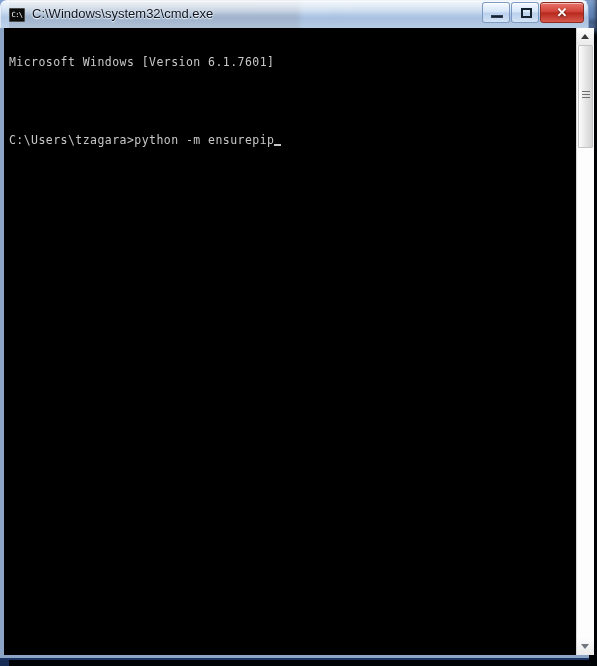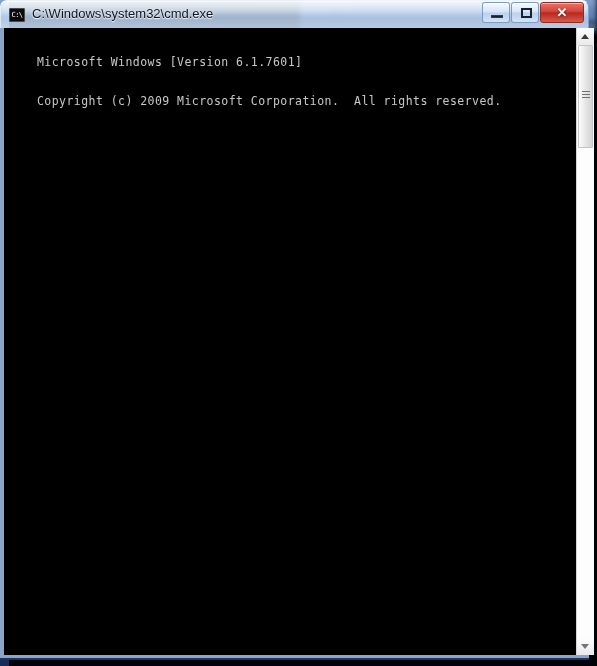--- a/index.html
+++ b/index.html
@@ -213,21 +213,20 @@
   #console-text {
     position: absolute;
     left: 5px; top: 2px;
     width: 560px;
     font-family: "DejaVu Sans Mono", "Liberation Mono", monospace;
     font-size: 11.5px;
     line-height: 13px;
     color: #c8c8c8;
     white-space: pre;
     letter-spacing: 0.45px;
-    margin-left: 28px;
   }
   .console-line { height: 13px; }
   .cursor-block {
     display: inline-block;
     width: 7px;
     height: 2px;
     background: #c8c8c8;
     vertical-align: bottom;
     margin-bottom: 1px;
   }
@@ -333,22 +332,22 @@
       <div class="winbtn close">
         <div class="glyph-close">✕</div>
       </div>
     </div>
   </div>
 
   <div id="console-frame">
     <div id="console-inner">
       <div id="console-text">
         <div class="console-line">Microsoft Windows [Version 6.1.7601]</div>
-        <div class="console-line">Copyright (c) 2009 Microsoft Corporation.  All rights reserved.</div>
         <div class="console-line"></div>
+        <div class="console-line"><span>C:\Users\tzagara&gt;python -m ensurepip</span><span class="cursor-block"></span></div>
       </div>
     </div>
   </div>
 
   <div id="scrollbar">
     <div class="sb-arrow" id="sb-up">
       <div class="tri"></div>
     </div>
     <div id="sb-track">
       <div id="sb-thumb">

